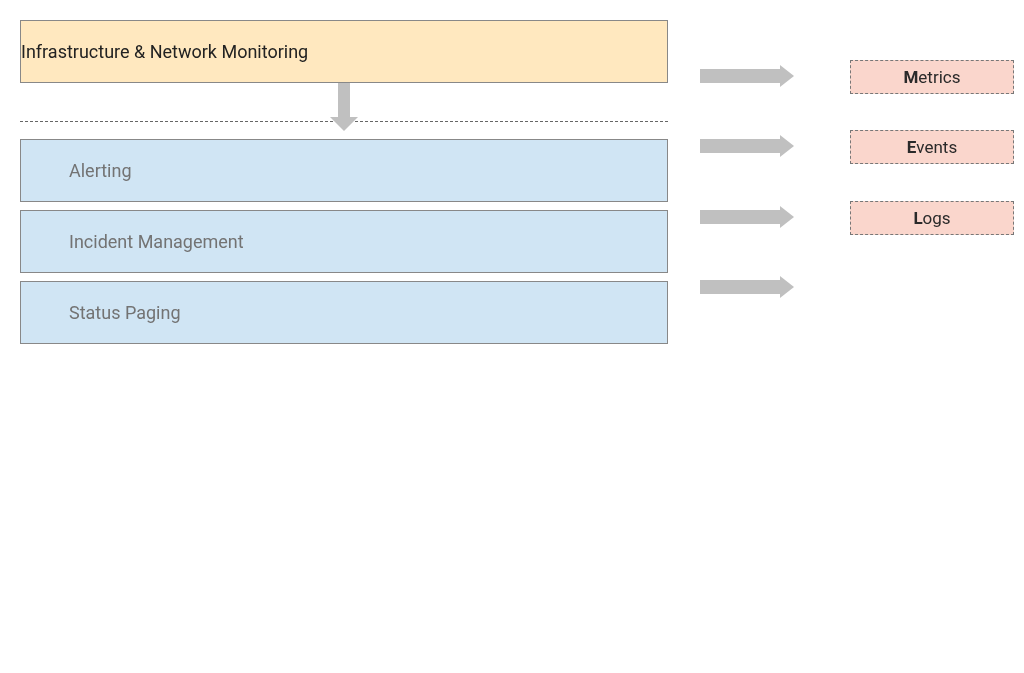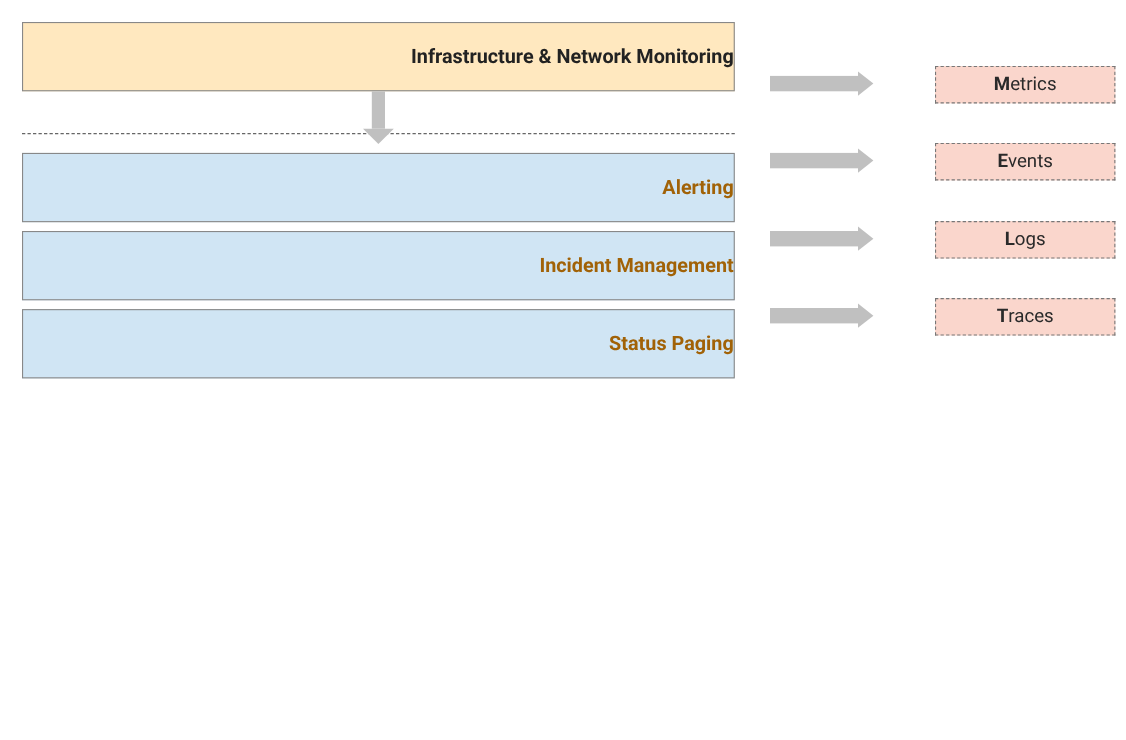--- a/index.html
+++ b/index.html
@@ -12,34 +12,35 @@
     }
     .container {
       position: relative;
       width: 984px;
     }
     .main-col {
       width: 648px;
     }
     .box {
       border: 1px solid #888;
-      text-align: right;
-      font-weight: 700;
+      text-align: left;
+      font-weight: 400;
       font-size: 18px;
       padding: 20px 0;
       margin-bottom: 8px;
       box-sizing: border-box;
     }
     .cream {
       background: #ffe8bf;
       color: #222;
     }
     .blue {
       background: #d0e5f4;
-      color: #a16207;
+      color: #737373;
+      padding-left: 48px;
     }
     .divider-row {
       position: relative;
       height: 48px;
     }
     .dashed-divider {
       position: absolute;
       left: 0;
       right: 0;
       top: 30px;
@@ -151,15 +152,14 @@
       <div class="head"></div>
     </div>
   <div class="right-arrow" style="left:680px; top:256px">
       <div class="shaft"></div>
       <div class="head"></div>
     </div>
 
   <div class="pill" style="left:830px; top:40px"><span class="lead">M</span><span>etrics</span></div>
   <div class="pill" style="left:830px; top:181px"><span class="lead">L</span><span>ogs</span></div>
   <div class="pill" style="left:830px; top:110px"><span class="lead">E</span><span>vents</span></div>
-  <div class="pill" style="left:830px; top:251px"><span class="lead">T</span><span>races</span></div>
 
 </div>
 
 </body></html>

